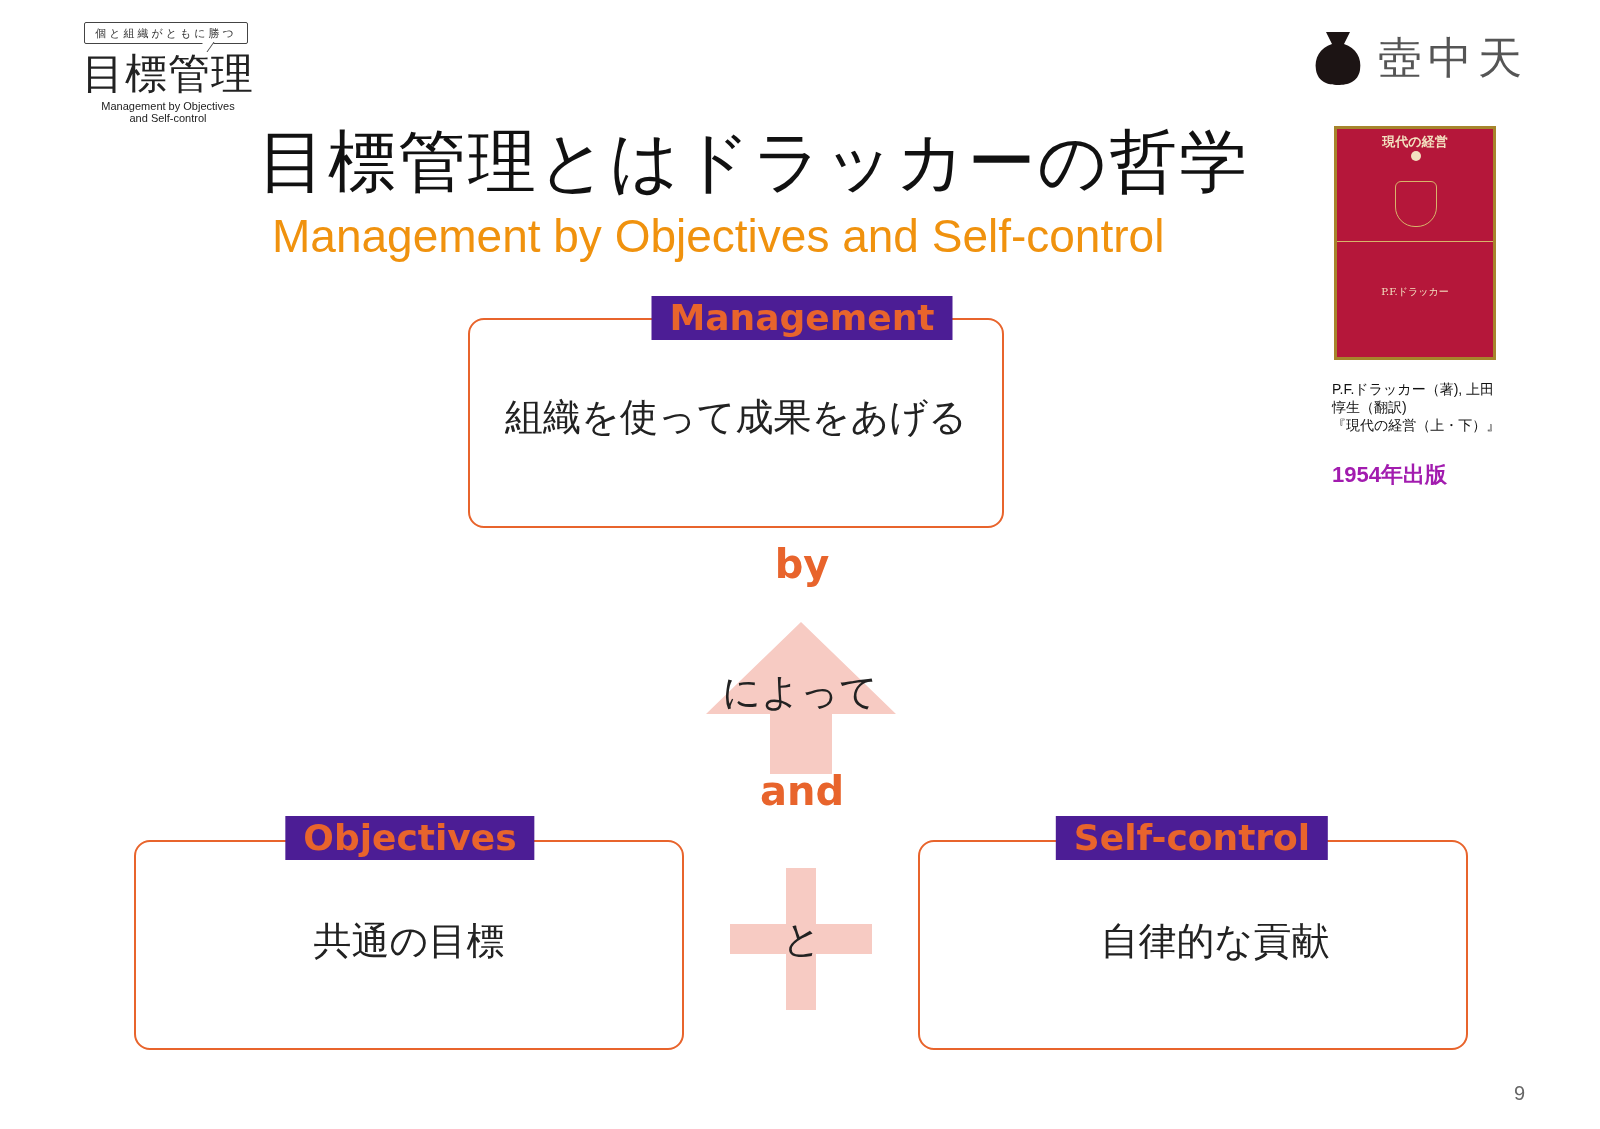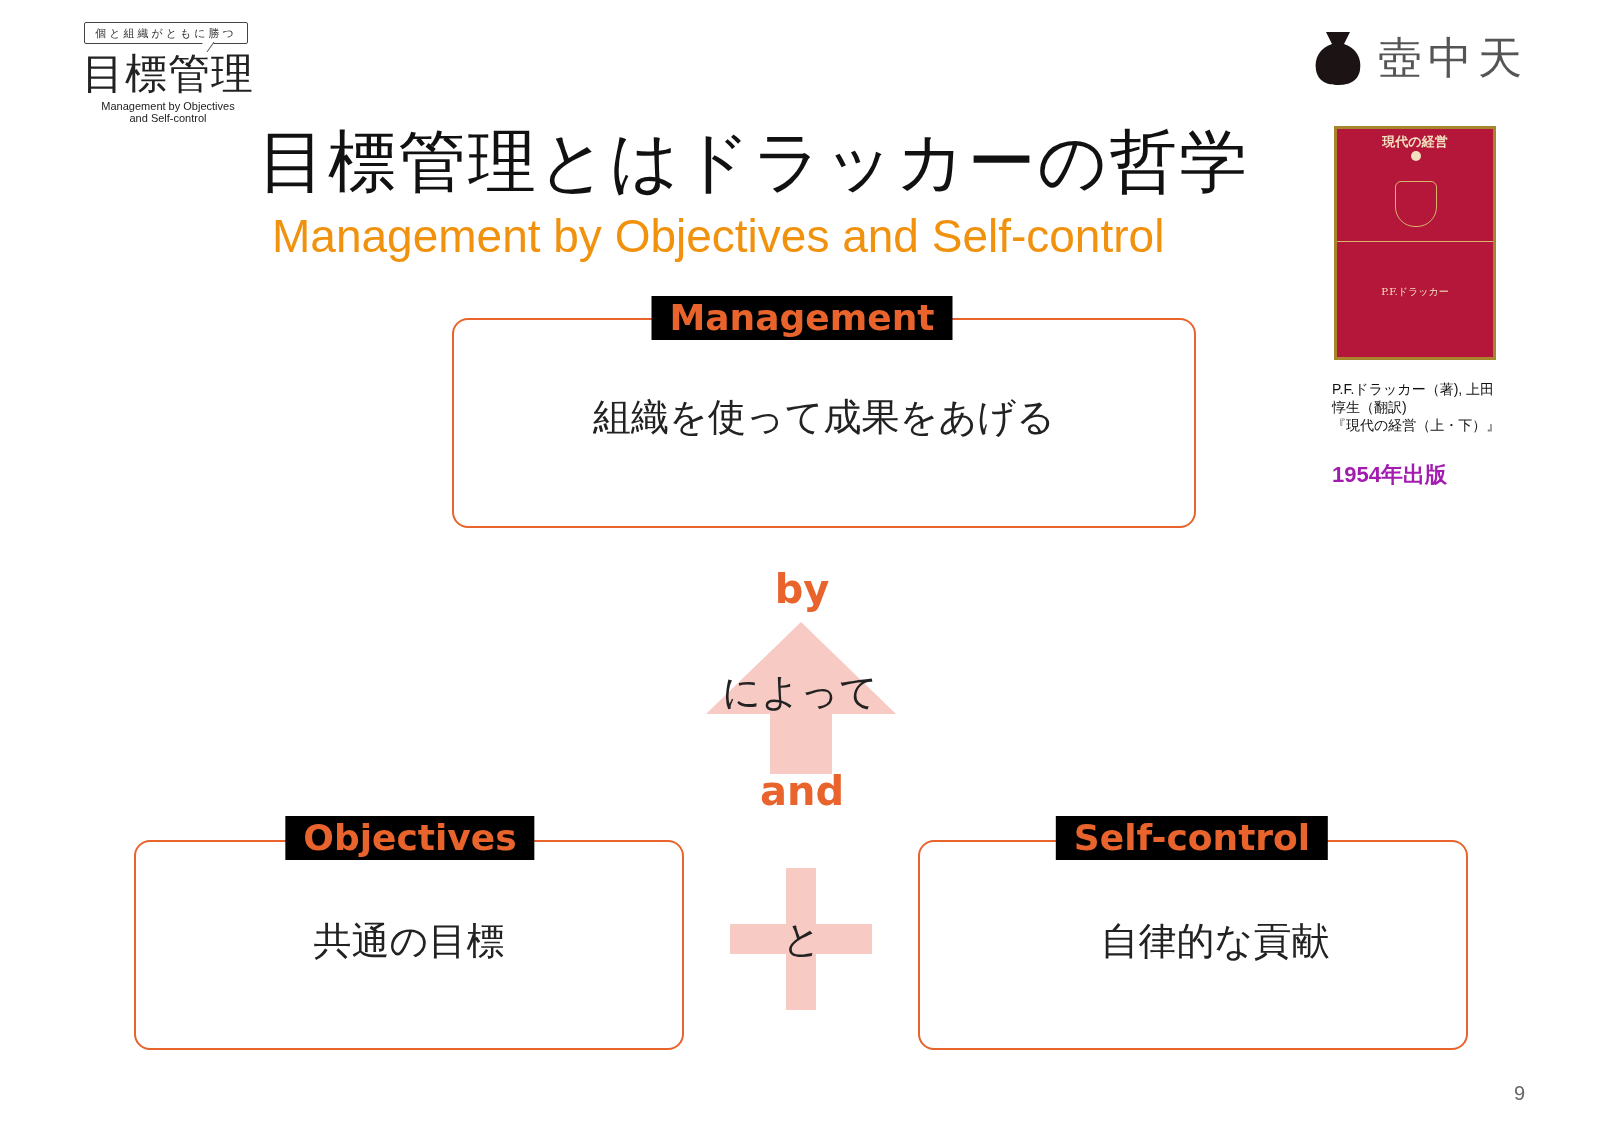--- a/index.html
+++ b/index.html
@@ -26,24 +26,24 @@
 
   .ref-text { left:1332px; top:380px; width:190px; font-size:14px; line-height:18px; color:#111; font-family:"Liberation Sans", sans-serif; }
   .ref-year { left:1332px; top:460px; font-size:22px; font-weight:bold; color:#a21caf; font-family:"Liberation Sans", sans-serif; }
 
   
   .main-title { left:258px; top:122px; width:1020px; font-size:68px; line-height:80px; color:#111; letter-spacing:2px; }
   .sub-title { left:272px; top:208px; width:1000px; font-size:46px; line-height:56px; color:#f0920e; font-family:"Liberation Sans", sans-serif; }
 
   
   .box { border:2.5px solid #e8642c; border-radius:16px; box-sizing:border-box; background:#fff; }
-  .box-label { background:#000000; padding:0 18px; color:#e8642c; font-weight:bold; font-family:"DejaVu Sans", sans-serif; font-size:36px; line-height:44px; white-space:nowrap; transform:translateX(-50%); }
+  .box-label { background:#4c1d95; padding:0 18px; color:#e8642c; font-weight:bold; font-family:"DejaVu Sans", sans-serif; font-size:36px; line-height:44px; white-space:nowrap; transform:translateX(-50%); }
   .box-text { font-size:38px; color:#222; text-align:center; width:100%; left:0; }
 
-  .mgmt-box { left:452px; top:318px; width:744px; height:210px; }
+  .mgmt-box { left:468px; top:318px; width:536px; height:210px; }
   .obj-box { left:134px; top:840px; width:550px; height:210px; }
   .self-box { left:918px; top:840px; width:550px; height:210px; }
 
   .connector { color:#e8642c; font-weight:bold; font-size:40px; text-align:center; }
 
   .page-num { left:1514px; top:1082px; font-size:20px; color:#666; font-family:"Liberation Sans", sans-serif; }
 </style>
 </head>
 <body>
 
@@ -75,21 +75,21 @@
   <div>惇生（翻訳)</div>
   <div>『現代の経営（上・下）』</div>
 </div>
 <div class="abs ref-year">1954年出版</div>
 
 <div class="abs box mgmt-box">
   <div class="abs box-text" style="top:72px;">組織を使って成果をあげる</div>
 </div>
 <div class="abs box-label" style="left:802px; top:296px;">Management</div>
 
-<div class="abs connector" style="left:752px; top:566px; width:100px;">by</div>
+<div class="abs connector" style="left:752px; top:541px; width:100px;">by</div>
 <svg class="abs" style="left:706px; top:622px;" width="190" height="152" viewBox="0 0 190 152">
   <polygon points="95,0 190,92 126,92 126,152 64,152 64,92 0,92" fill="#f7cbc3"></polygon>
 </svg>
 <div class="abs" style="left:700px; top:660px; width:200px; text-align:center; font-size:38px; color:#222;margin-top:7px;">によって</div>
 
 <div class="abs box obj-box">
   <div class="abs box-text" style="top:74px;">共通の目標</div>
 </div>
 <div class="abs box-label" style="left:410px; top:816px;">Objectives</div>
 

